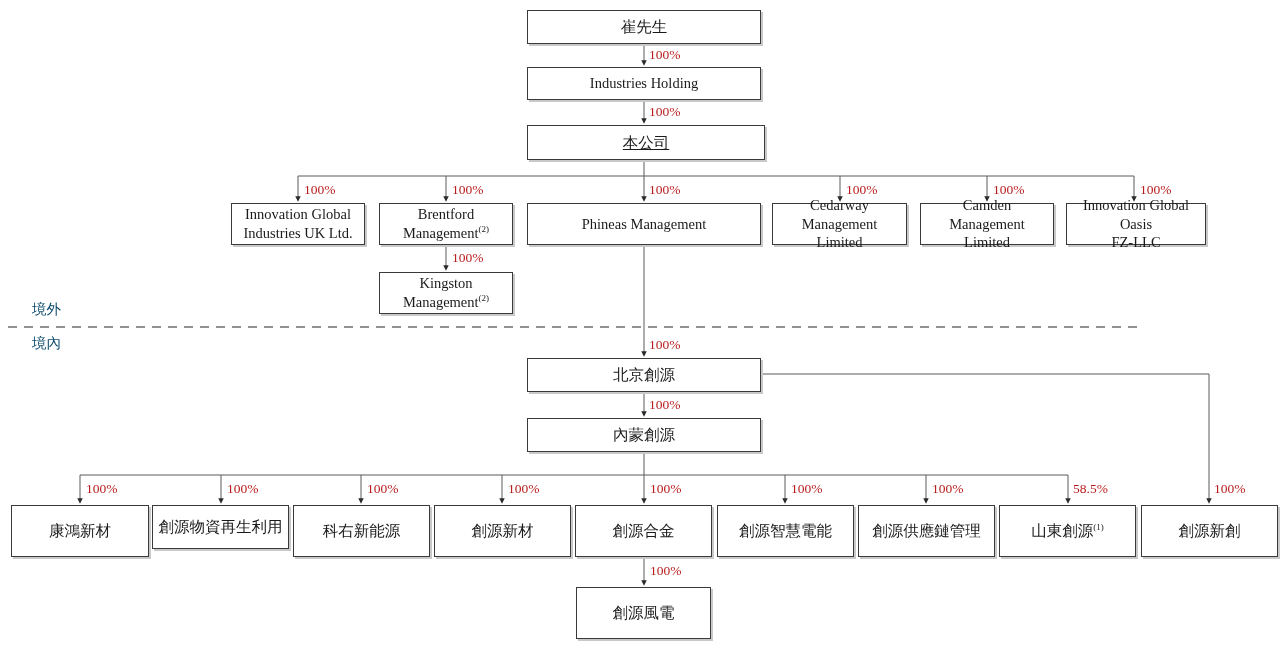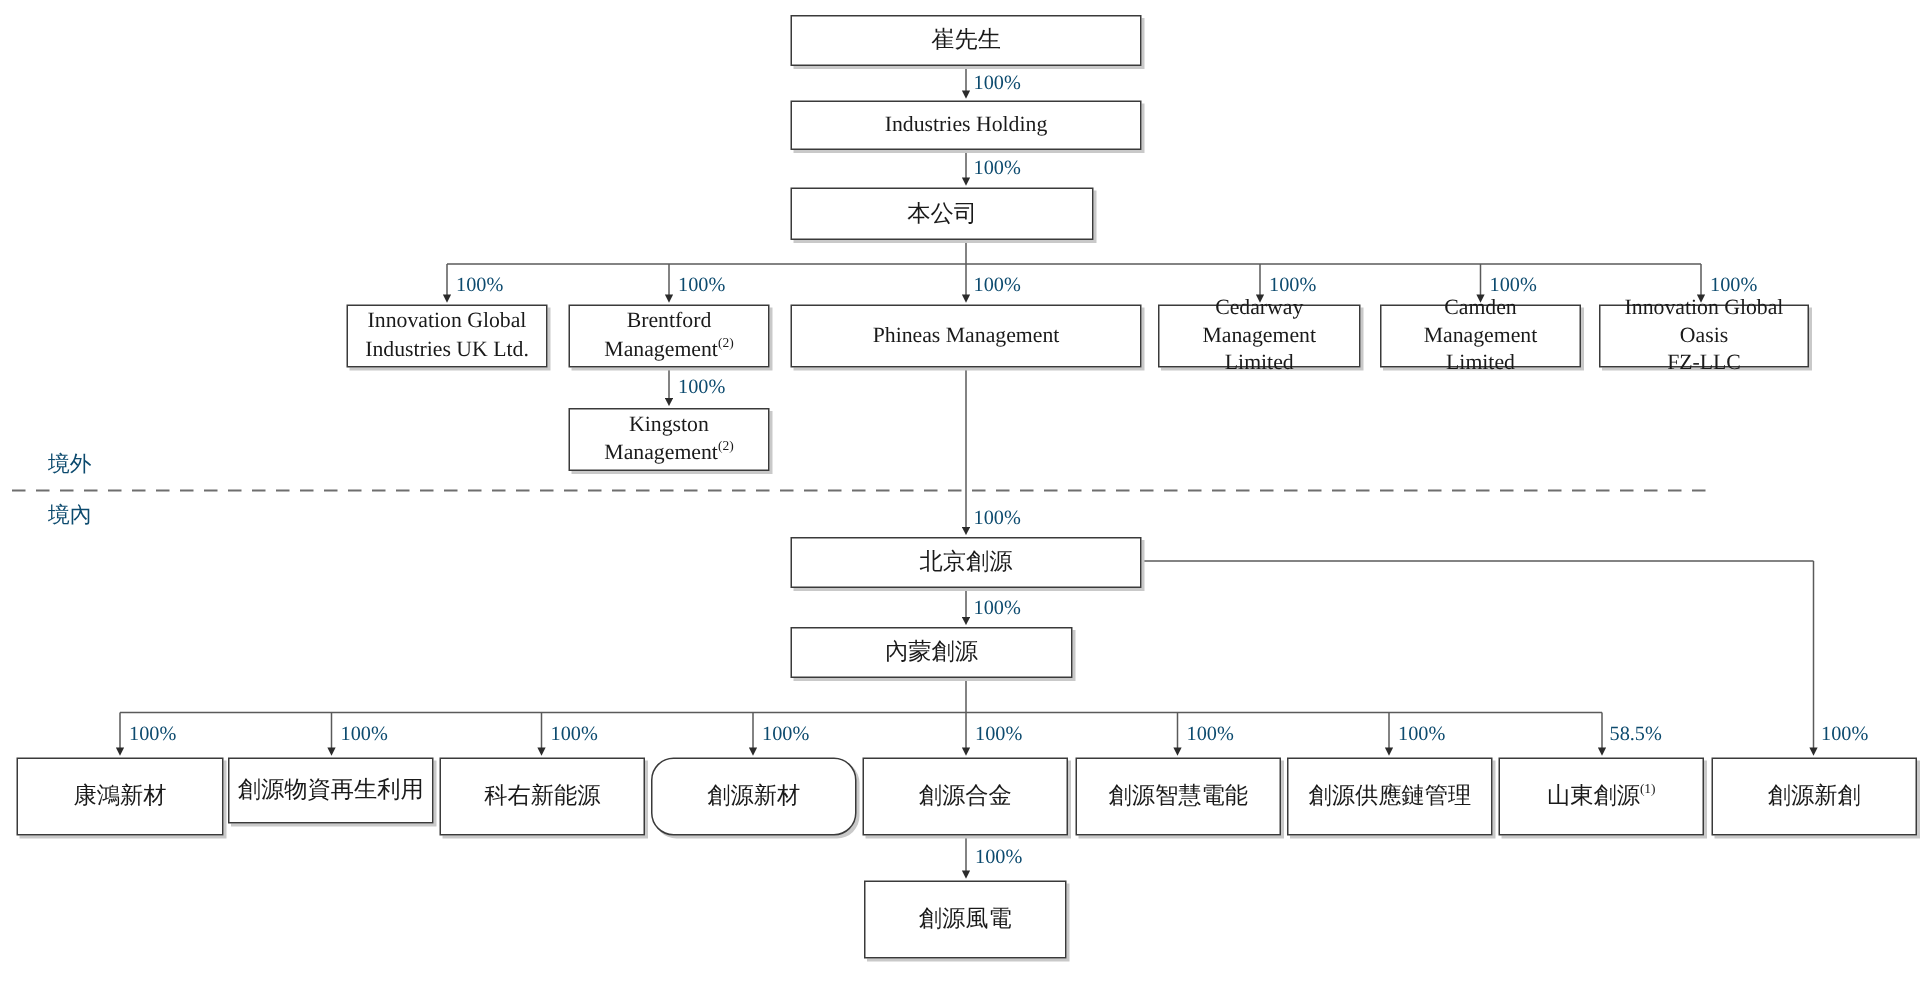--- a/index.html
+++ b/index.html
@@ -29,21 +29,21 @@
     font-size:14.5px;
     z-index:3;
   }
   .node .txt{display:block;width:100%;}
   .node.cjk{font-size:15.5px;}
   .node sup{font-size:9px;vertical-align:super;line-height:0;}
 
   .pct{
     position:absolute;
     font-size:13.5px;
-    color:#0c4a6e;
+    color:#b91c1c;
     white-space:nowrap;
     z-index:4;
     font-family:"Liberation Serif","DejaVu Serif",serif;
   }
   .zone{
     position:absolute;
     font-size:14.5px;
     color:#0c4a6e;
     white-space:nowrap;
     z-index:4;
@@ -104,21 +104,21 @@
   <div class="zone" style="left:32px;top:300px;">境外</div>
   <div class="zone" style="left:32px;top:334px;">境內</div>
 
   <div id="nodes">
       <div class="node cjk" style="left: 527px; top: 10px; width: 234px; height: 34px;">
         <span class="txt">崔先生</span>
       </div>
       <div class="node" style="left: 527px; top: 67px; width: 234px; height: 33px;">
         <span class="txt">Industries Holding</span>
       </div>
-      <div class="node cjk" style="left: 527px; top: 125px; width: 202px; height: 35px;">
+      <div class="node cjk" style="left: 527px; top: 125px; width: 238px; height: 35px; text-decoration: underline;">
         <span class="txt">本公司</span>
       </div>
       <div class="node" style="left: 231px; top: 203px; width: 134px; height: 42px;">
         <span class="txt">Innovation Global<br>Industries UK Ltd.</span>
       </div>
       <div class="node" style="left: 379px; top: 203px; width: 134px; height: 42px; justify-content: flex-end;">
         <span class="txt">Brentford<br>Management<sup>(2)</sup></span>
       </div>
       <div class="node" style="left: 527px; top: 203px; width: 234px; height: 42px;">
         <span class="txt">Phineas Management</span>
@@ -131,33 +131,33 @@
       </div>
       <div class="node" style="left: 1066px; top: 203px; width: 140px; height: 42px;">
         <span class="txt">Innovation Global Oasis<br>FZ-LLC</span>
       </div>
       <div class="node" style="left: 379px; top: 272px; width: 134px; height: 42px;">
         <span class="txt">Kingston<br>Management<sup>(2)</sup></span>
       </div>
       <div class="node cjk" style="left: 527px; top: 358px; width: 234px; height: 34px;">
         <span class="txt">北京創源</span>
       </div>
-      <div class="node cjk" style="left: 527px; top: 418px; width: 188px; height: 34px; text-align: center;">
+      <div class="node cjk" style="left: 527px; top: 418px; width: 234px; height: 34px; text-align: center;">
         <span class="txt">內蒙創源</span>
       </div>
       <div class="node cjk" style="left: 11px; top: 505px; width: 138px; height: 52px;">
         <span class="txt">康鴻新材</span>
       </div>
       <div class="node cjk" style="left: 152px; top: 505px; width: 137px; height: 44px;">
         <span class="txt">創源物資再生利用</span>
       </div>
       <div class="node cjk" style="left: 293px; top: 505px; width: 137px; height: 52px;">
         <span class="txt">科右新能源</span>
       </div>
-      <div class="node cjk" style="left: 434px; top: 505px; width: 137px; height: 52px; border-radius: 15px;">
+      <div class="node cjk" style="left: 434px; top: 505px; width: 137px; height: 52px;">
         <span class="txt">創源新材</span>
       </div>
       <div class="node cjk" style="left: 575px; top: 505px; width: 137px; height: 52px;">
         <span class="txt">創源合金</span>
       </div>
       <div class="node cjk" style="left: 717px; top: 505px; width: 137px; height: 52px;">
         <span class="txt">創源智慧電能</span>
       </div>
       <div class="node cjk" style="left: 858px; top: 505px; width: 137px; height: 52px;">
         <span class="txt">創源供應鏈管理</span>

